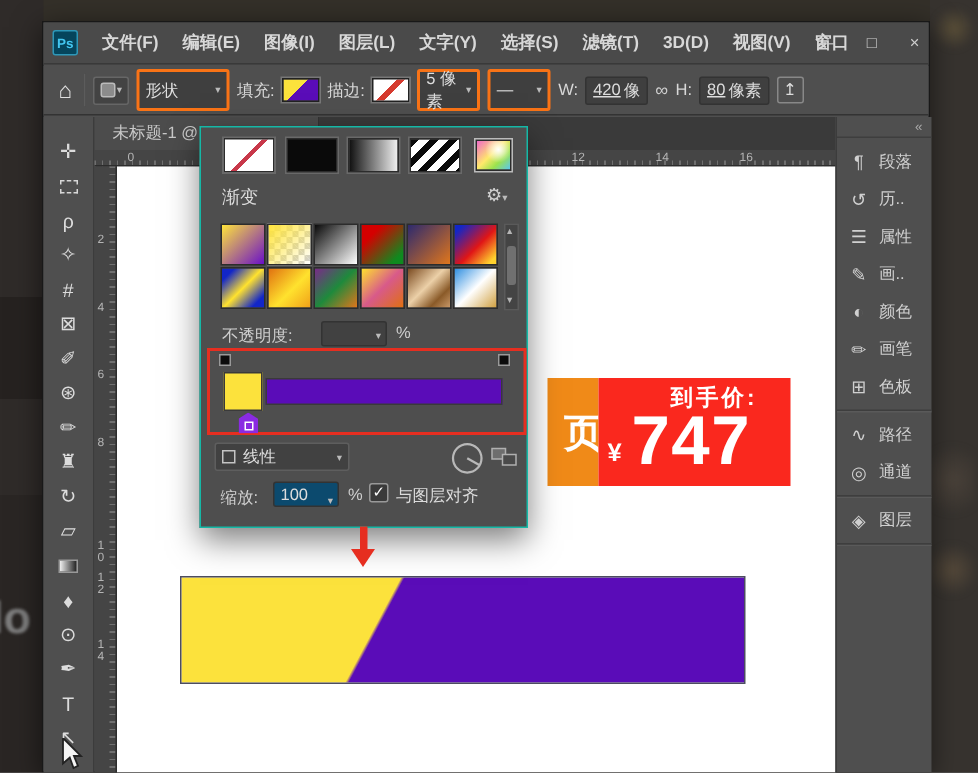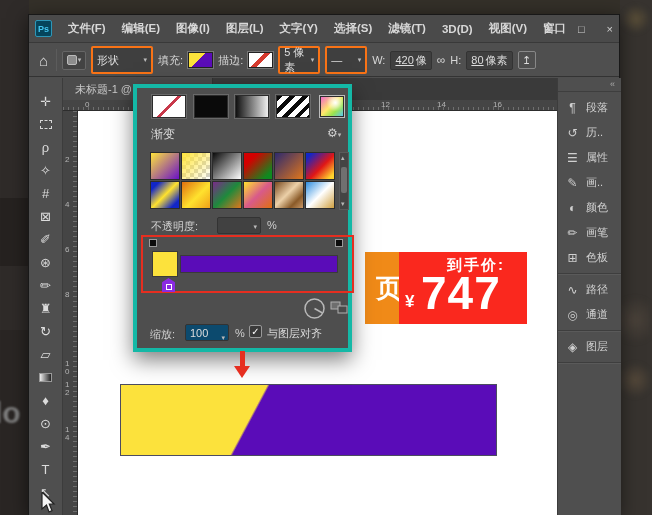--- a/index.html
+++ b/index.html
@@ -62,21 +62,21 @@
   
   .shape{position:absolute;left:42px;top:273px;width:377px;height:72px;border:1px solid #4c4c60;}
   
   .rightpanel{left:528px;top:63px;width:64px;height:438px;background:#4f4f4f;border-left:1px solid #3c3c3c;}
   .rp-head{height:14px;border-bottom:1px solid #3e3e3e;color:#aaa;font-size:9px;text-align:right;padding-right:6px;line-height:13px;}
   .rp-group{border-bottom:1px solid #3e3e3e;box-shadow:0 1px 0 #5a5a5a;padding:3px 0;}
   .rp-item{height:25px;display:flex;align-items:center;padding-left:7px;gap:6px;cursor:default;}
   .rp-icon{width:15px;text-align:center;color:#d0d0d0;font-size:12px;}
   .rp-label{color:#d0d0d0;font-size:11px;white-space:nowrap;}
   
-  .popup{left:133px;top:84px;width:219px;height:268px;background:#4e4e4e;border:4px solid #14b8a6;box-shadow:0 8px 20px rgba(0,0,0,.5);}
+  .popup{left:133px;top:84px;width:219px;height:268px;background:#4e4e4e;border:1px solid #14b8a6;box-shadow:0 8px 20px rgba(0,0,0,.5);}
   .ft-btn{position:absolute;top:7px;width:34px;height:23px;border:1px solid #2c2c2c;outline:1px solid #696969;}
   .ft-none{left:15px;background:linear-gradient(135deg,transparent 46%,#c8384a 46%,#c8384a 54%,transparent 54%),#fff;}
   .ft-solid{left:57px;background:#0a0a0a;}
   .ft-grad{left:98px;background:linear-gradient(90deg,#111,#efefef);}
   .ft-pat{left:139px;background:repeating-linear-gradient(135deg,#0a0a0a 0 4px,#fff 4px 9px);}
   .ft-color{left:183px;top:8px;width:24px;height:21px;border:1px solid #2c2c2c;outline:1px solid #bbb;background:radial-gradient(circle at 65% 30%,#ffffff 0%,rgba(255,255,255,0) 45%),linear-gradient(135deg,#f06ac8,#ffe96b 45%,#9be24d 70%,#59c7f2);}
   .sec-label{left:14px;top:38px;font-size:12px;color:#dcdcdc;}
   .gear{left:190px;top:38px;font-size:12px;color:#cfcfcf;}
   .gear .caret{font-size:7px;}
   #swatch-grid{left:13px;top:64px;width:187px;height:58px;display:flex;flex-wrap:wrap;gap:1px;align-content:flex-start;}
@@ -341,20 +341,25 @@
 
     <div class="abs annot1"></div>
     <div class="abs ostop l"></div>
     <div class="abs ostop r"></div>
     <div class="abs gp-start" id="gp-start" style="background: rgb(252, 226, 60);"></div>
     <div class="abs gp-bar" id="gp-bar" style="background: rgb(90, 12, 184);"></div>
     <div class="abs cstop">
         <i></i>
       </div>
 
+    <div class="abs style-dd">
+      <span class="sq"></span>
+      <span>线性</span>
+      <span class="caret">▾</span>
+    </div>
     <div class="abs dial">
       <svg width="23" height="23">
           <circle cx="11.5" cy="11.5" r="9.5" fill="none" stroke="#b8b8b8" stroke-width="1.5"></circle>
           <line x1="11.5" y1="11.5" x2="19.5" y2="16" stroke="#b8b8b8" stroke-width="1.5"></line>
         </svg>
     </div>
     <div class="abs flip">
       <svg width="19" height="15">
           <rect x="1" y="2" width="9" height="7" fill="#6e6e6e" stroke="#b0b0b0"></rect>
           <rect x="8" y="6" width="9" height="7" fill="#4a4a4a" stroke="#b0b0b0"></rect>

